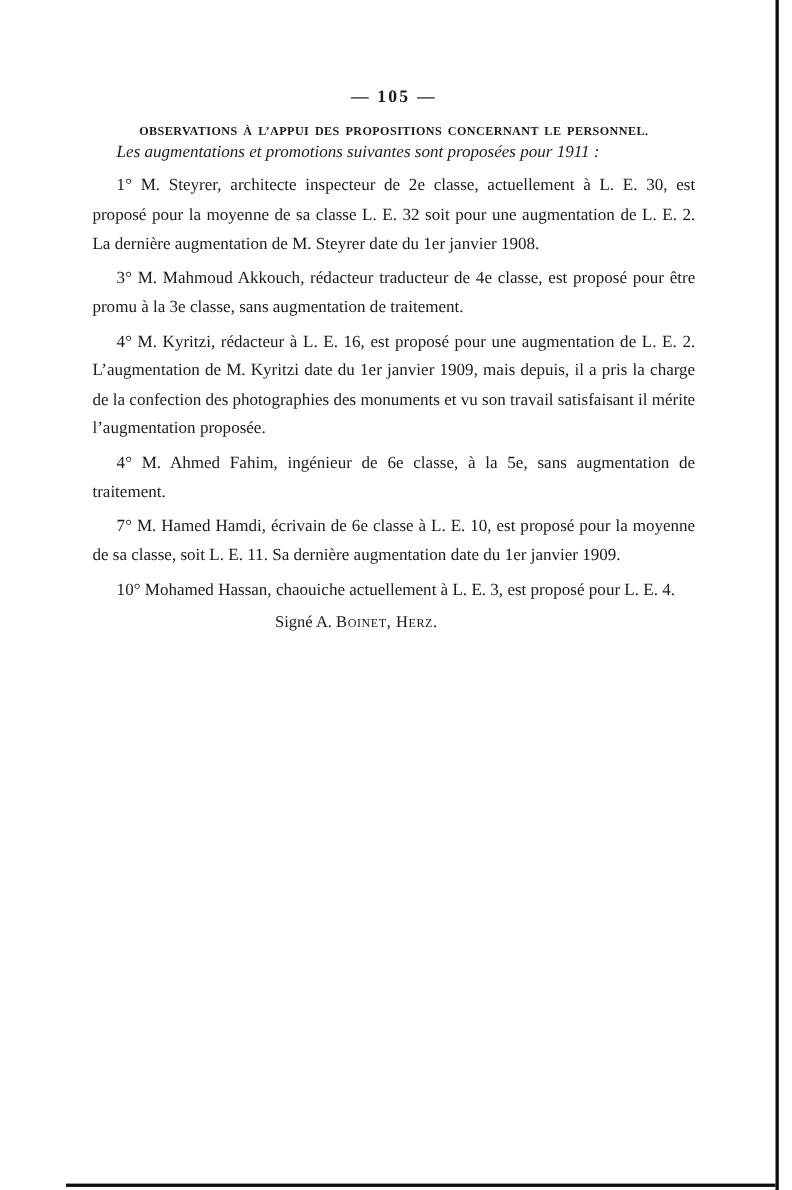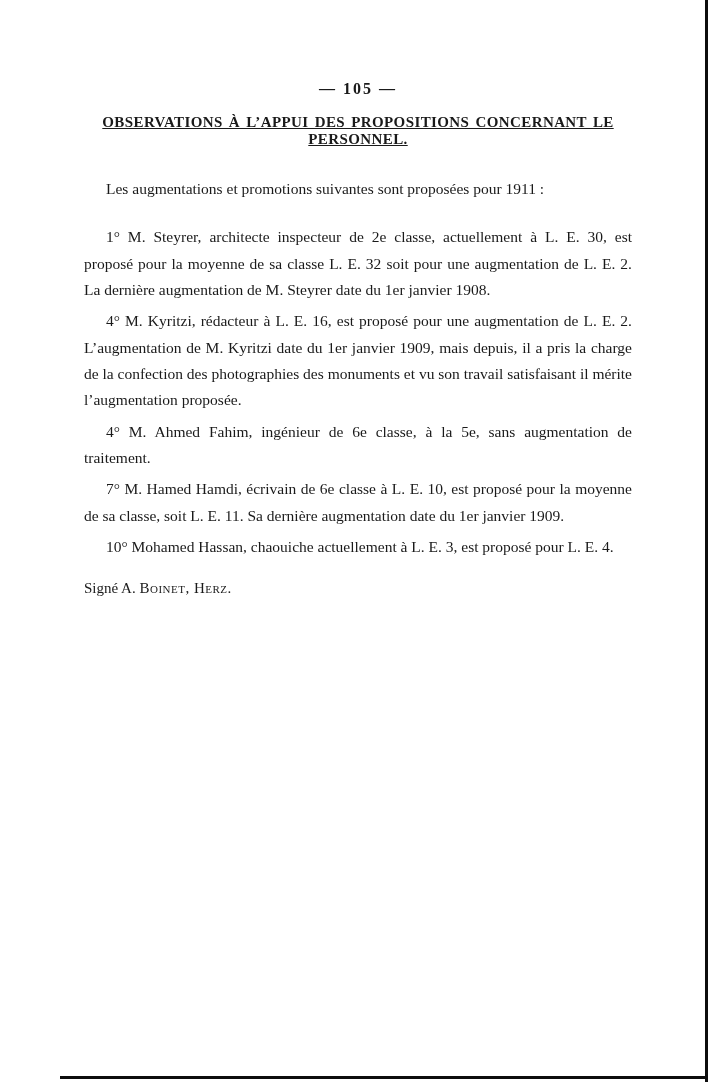--- a/index.html
+++ b/index.html
@@ -21,41 +21,41 @@
   .page-number {
     text-align: center;
     font-weight: bold;
     font-size: 16px;
     letter-spacing: 2px;
     margin-bottom: 16px;
   }
   .heading {
     text-align: center;
     font-weight: bold;
-    font-size: 15px;
+    font-size: 11px;
     letter-spacing: 0.4px;
     word-spacing: 2px;
-    margin-bottom: 28px;
-    text-decoration: underline;
+    margin-bottom: 0;
   }
   .body-text p {
     font-size: 15.5px;
     line-height: 1.7;
     text-align: justify;
     text-indent: 22px;
     margin-bottom: 5px;
   }
   .body-text p.intro {
-    margin-bottom: 22px;
+    margin-bottom: 4px;
+    font-style: italic;
   }
   .signature {
-    text-align: left;
+    text-align: center;
     padding-right: 68px;
     font-size: 15px;
-    margin-top: 20px;
+    margin-top: 8px;
   }
   .signature .sc {
     font-variant: small-caps;
     letter-spacing: 0.5px;
   }
   .edge-right {
     position: absolute;
     top: 0;
     right: 12px;
     width: 3px;
@@ -76,20 +76,21 @@
 
 <div class="page">
 
   <div class="page-number">— 105 —</div>
 
   <h1 class="heading">OBSERVATIONS À L’APPUI DES PROPOSITIONS CONCERNANT LE PERSONNEL.</h1>
 
   <div class="body-text">
     <p class="intro">Les augmentations et promotions suivantes sont proposées pour 1911 :</p>
     <p>1° M. Steyrer, architecte inspecteur de 2e classe, actuellement à L. E. 30, est proposé pour la moyenne de sa classe L. E. 32 soit pour une augmentation de L. E. 2. La dernière augmentation de M. Steyrer date du 1er janvier 1908.</p>
+    <p>3° M. Mahmoud Akkouch, rédacteur traducteur de 4e classe, est proposé pour être promu à la 3e classe, sans augmentation de traitement.</p>
     <p>4° M. Kyritzi, rédacteur à L. E. 16, est proposé pour une augmentation de L. E. 2. L’augmentation de M. Kyritzi date du 1er janvier 1909, mais depuis, il a pris la charge de la confection des photographies des monuments et vu son travail satisfaisant il mérite l’augmentation proposée.</p>
     <p>4° M. Ahmed Fahim, ingénieur de 6e classe, à la 5e, sans augmentation de traitement.</p>
     <p>7° M. Hamed Hamdi, écrivain de 6e classe à L. E. 10, est proposé pour la moyenne de sa classe, soit L. E. 11. Sa dernière augmentation date du 1er janvier 1909.</p>
     <p>10° Mohamed Hassan, chaouiche actuellement à L. E. 3, est proposé pour L. E. 4.</p>
   </div>
 
   <div class="signature">
     <span>Signé A. </span><span class="sc">Boinet, Herz.</span>
   </div>
 

